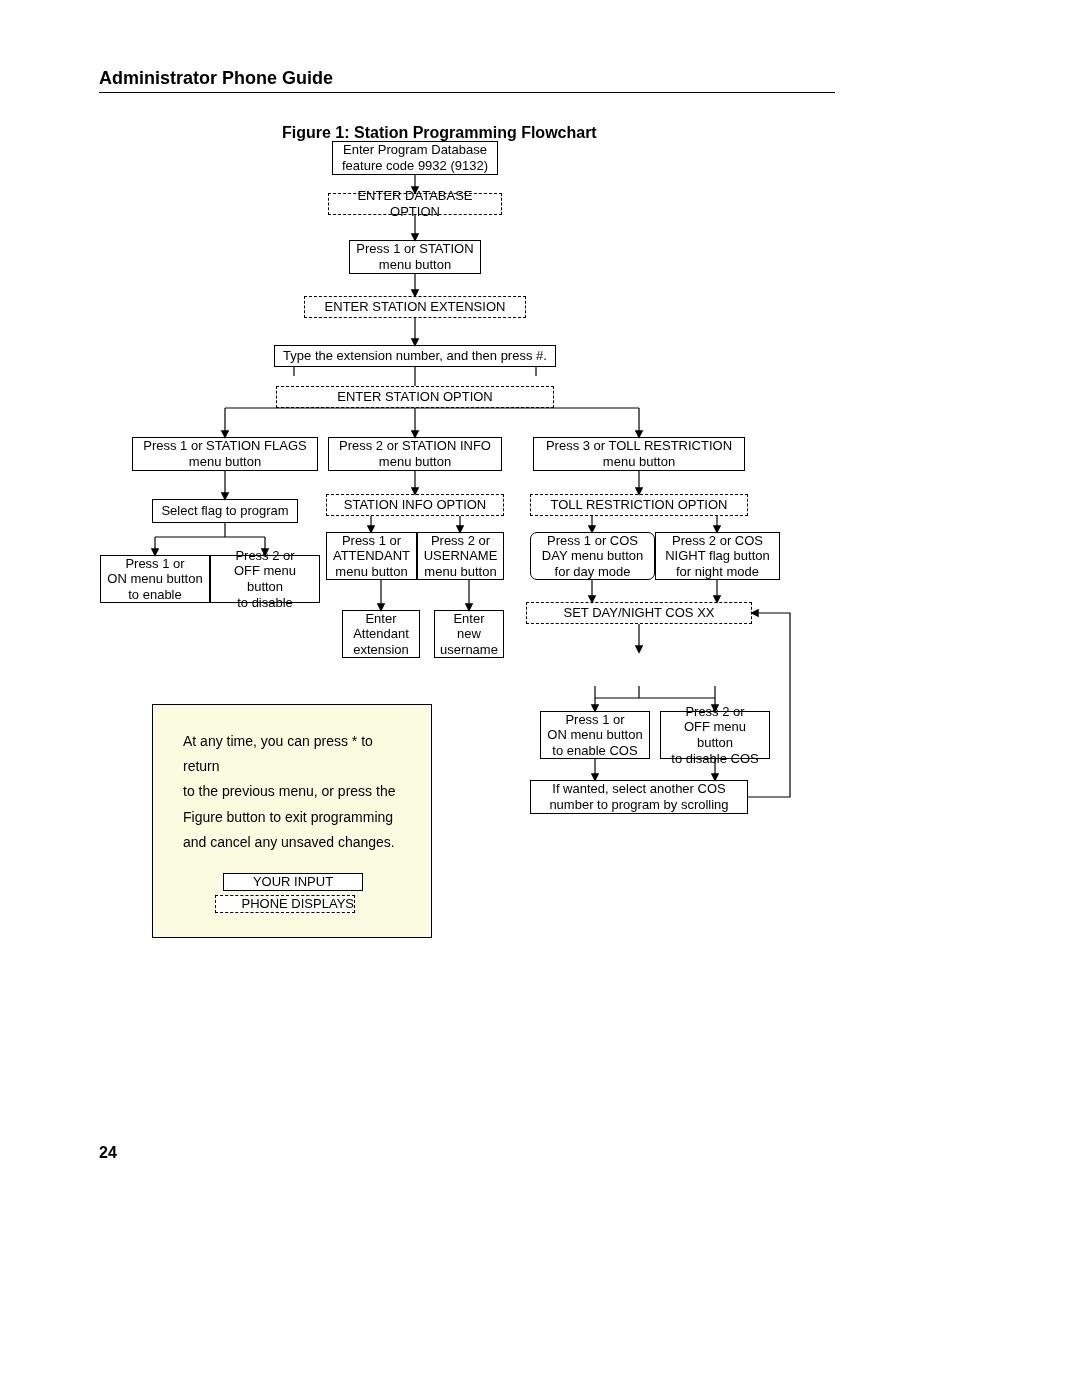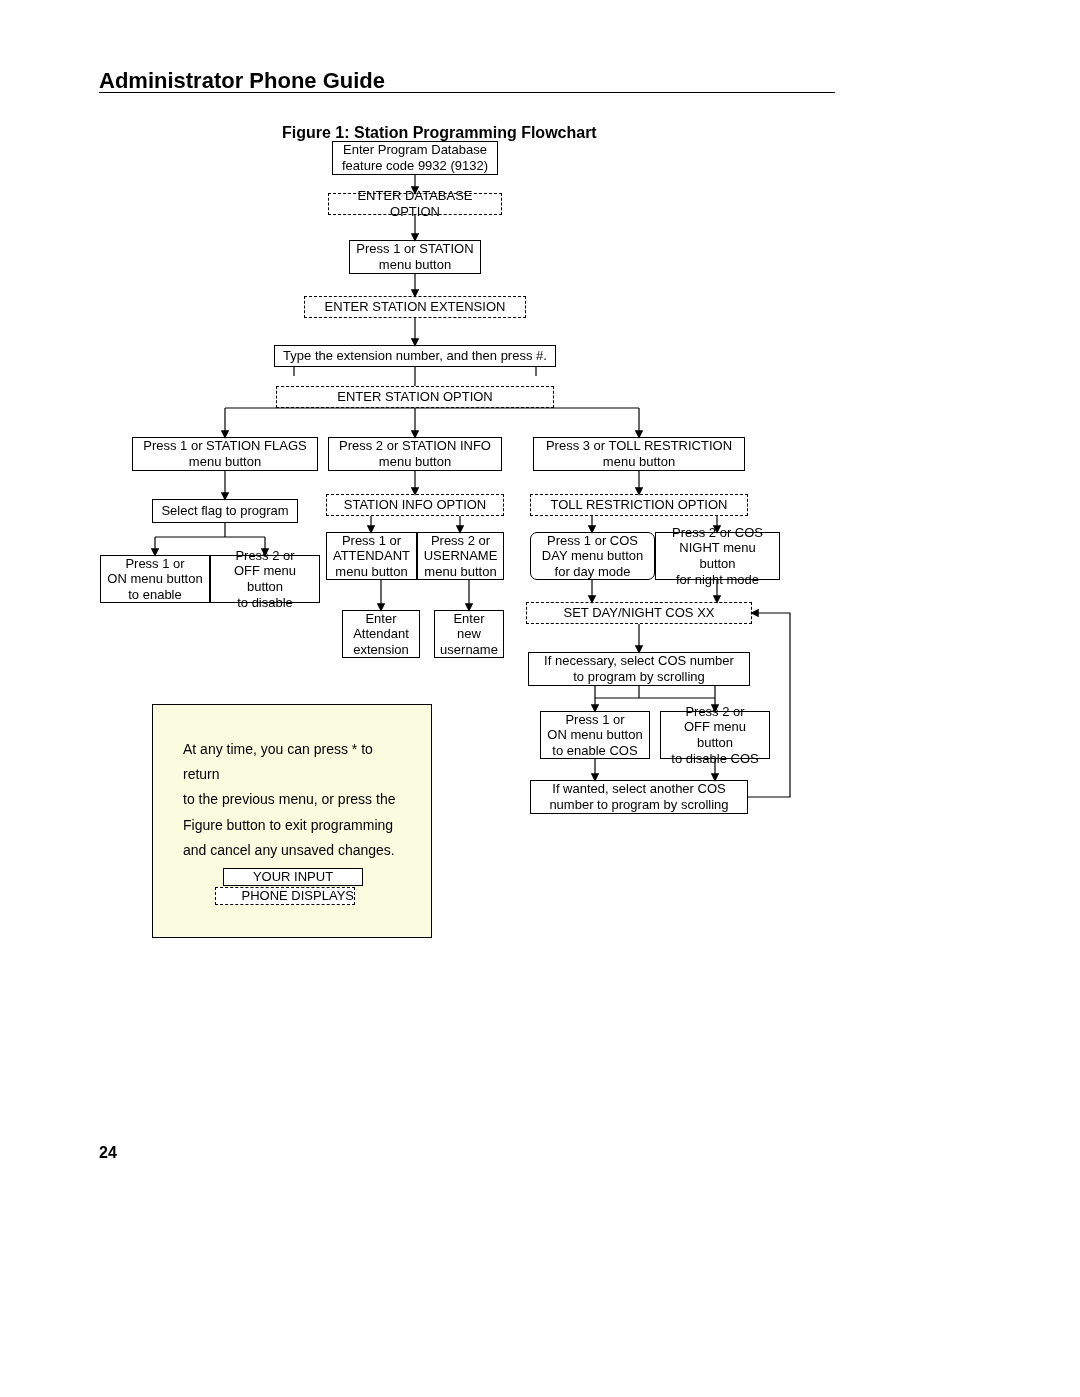--- a/index.html
+++ b/index.html
@@ -12,21 +12,21 @@
   .page {
     position: relative;
     width: 1080px;
     height: 1397px;
     background: #fff;
   }
   .header {
     position: absolute;
     left: 99px;
     top: 68px;
-    font-size: 22px;
+    font-size: 18px;
     font-weight: 700;
   }
   .rule {
     position: absolute;
     left: 99px;
     top: 92px;
     width: 736px;
     height: 1px;
     background: #000;
   }
@@ -57,21 +57,21 @@
   }
   .box { border: 1px solid #000; background:#fff; padding:2px 4px;}
   .dashbox { border: 1px dashed #000; background:#fff; padding:2px 3px;}
   .notebox {
     border: 1px solid #000;
     background: #fbfbe0;
     font-size: 14px;
     line-height: 1.8;
     text-align: left;
     align-items: flex-start;
-    padding: 32px 30px;
+    padding: 24px 30px;
   }
   .keyinput { border: 1px solid #000; background:#fff; }
   .keydisplay { border: 1px dashed #000; background:#fff; }
   svg.arrows {
     position: absolute;
     left: 0; top: 0;
     width: 1080px;
     height: 1397px;
     pointer-events: none;
   }
@@ -160,29 +160,25 @@
 <div class="dashbox" style="left:530px; top:494px; width:218px; height:22px;">
   <span>TOLL RESTRICTION OPTION</span>
 </div>
 <div class="box" style="left:530px; top:532px; width:125px; height:48px;border-radius:7px;">
   <span>Press 1 or COS</span>
   <span>DAY menu button</span>
   <span>for day mode</span>
 </div>
 <div class="box" style="left:655px; top:532px; width:125px; height:48px;">
   <span>Press 2 or COS</span>
-  <span>NIGHT menu button</span>
+  <span>NIGHT flag button</span>
   <span>for night mode</span>
 </div>
 <div class="dashbox" style="left:526px; top:602px; width:226px; height:22px;">
   <span>SET DAY/NIGHT COS XX</span>
-</div>
-<div class="box" style="left:528px; top:652px; width:222px; height:34px;">
-  <span>If necessary, select COS number</span>
-  <span>to program by scrolling</span>
 </div>
 <div class="box" style="left:540px; top:711px; width:110px; height:48px;">
   <span>Press 1 or</span>
   <span>ON menu button</span>
   <span>to enable COS</span>
 </div>
 <div class="box" style="left:660px; top:711px; width:110px; height:48px;">
   <span>Press 2 or</span>
   <span>OFF menu button</span>
   <span>to disable COS</span>

